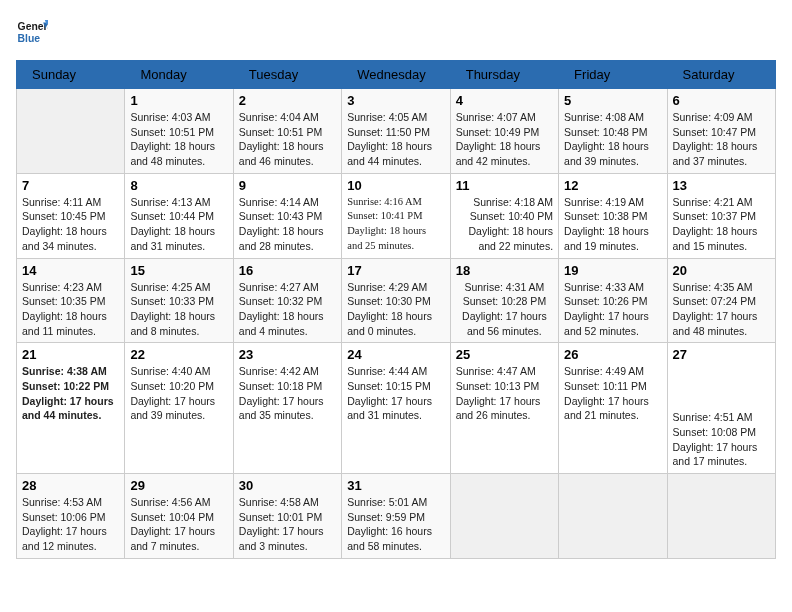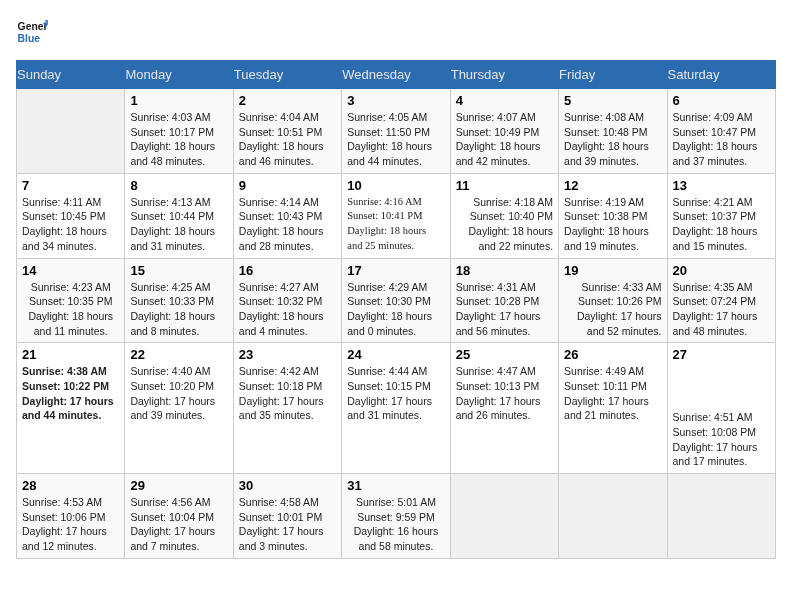--- a/index.html
+++ b/index.html
@@ -37,22 +37,22 @@
       font-size: 16px;
       color: #444;
     }
     table {
       width: 100%;
       border-collapse: collapse;
       font-size: 11px;
     }
     thead tr th {
       background-color: #2b6cb0;
-      color: #e5e5e5;
-      padding: 6px 0;
+      color: #000000;
+      padding: 6px 15px;
       text-align: left;
       font-size: 13px;
       font-weight: normal;
       border: 1px solid #2b6cb0;
     }
     tbody tr td {
       border: 1px solid #ccc;
       vertical-align: top;
       padding: 4px 5px;
       width: calc(100% / 7);
@@ -108,21 +108,21 @@
         <th>Friday</th>
         <th>Saturday</th>
       </tr>
   </thead>
   <tbody id="calendar-body">
   <tr>
         <td class="empty-cell"></td>
         <td>
           <span class="day-number">1</span>
           <div class="day-info" style="white-space: pre-line;">Sunrise: 4:03 AM
-Sunset: 10:17 PM
+Sunset: 10:51 PM
 Daylight: 18 hours
 and 48 minutes.</div>
         </td>
         <td>
           <span class="day-number">2</span>
           <div class="day-info" style="white-space: pre-line;">Sunrise: 4:04 AM
 Sunset: 10:51 PM
 Daylight: 18 hours
 and 46 minutes.</div>
         </td>
@@ -202,21 +202,21 @@
           <span class="day-number">13</span>
           <div class="day-info" style="white-space: pre-line;">Sunrise: 4:21 AM
 Sunset: 10:37 PM
 Daylight: 18 hours
 and 15 minutes.</div>
         </td>
       </tr>
       <tr>
         <td>
           <span class="day-number">14</span>
-          <div class="day-info" style="white-space: pre-line; text-align: center;">Sunrise: 4:23 AM
+          <div class="day-info" style="white-space: pre-line;">Sunrise: 4:23 AM
 Sunset: 10:35 PM
 Daylight: 18 hours
 and 11 minutes.</div>
         </td>
         <td>
           <span class="day-number">15</span>
           <div class="day-info" style="white-space: pre-line;">Sunrise: 4:25 AM
 Sunset: 10:33 PM
 Daylight: 18 hours
 and 8 minutes.</div>
@@ -230,28 +230,28 @@
         </td>
         <td>
           <span class="day-number">17</span>
           <div class="day-info" style="white-space: pre-line;">Sunrise: 4:29 AM
 Sunset: 10:30 PM
 Daylight: 18 hours
 and 0 minutes.</div>
         </td>
         <td>
           <span class="day-number">18</span>
-          <div class="day-info" style="white-space: pre-line;">Sunrise: 4:31 AM
+          <div class="day-info" style="white-space: pre-line; text-align: center;">Sunrise: 4:31 AM
 Sunset: 10:28 PM
 Daylight: 17 hours
 and 56 minutes.</div>
         </td>
         <td>
           <span class="day-number">19</span>
-          <div class="day-info" style="white-space: pre-line; text-align: right;">Sunrise: 4:33 AM
+          <div class="day-info" style="white-space: pre-line;">Sunrise: 4:33 AM
 Sunset: 10:26 PM
 Daylight: 17 hours
 and 52 minutes.</div>
         </td>
         <td>
           <span class="day-number">20</span>
           <div class="day-info" style="white-space: pre-line;">Sunrise: 4:35 AM
 Sunset: 07:24 PM
 Daylight: 17 hours
 and 48 minutes.</div>
@@ -325,21 +325,21 @@
         </td>
         <td>
           <span class="day-number">30</span>
           <div class="day-info" style="white-space: pre-line;">Sunrise: 4:58 AM
 Sunset: 10:01 PM
 Daylight: 17 hours
 and 3 minutes.</div>
         </td>
         <td>
           <span class="day-number">31</span>
-          <div class="day-info" style="white-space: pre-line; text-align: center;">Sunrise: 5:01 AM
+          <div class="day-info" style="white-space: pre-line;">Sunrise: 5:01 AM
 Sunset: 9:59 PM
 Daylight: 16 hours
 and 58 minutes.</div>
         </td>
         <td class="empty-cell"></td>
         <td class="empty-cell"></td>
         <td class="empty-cell"></td>
       </tr>
     </tbody>
 </table>

